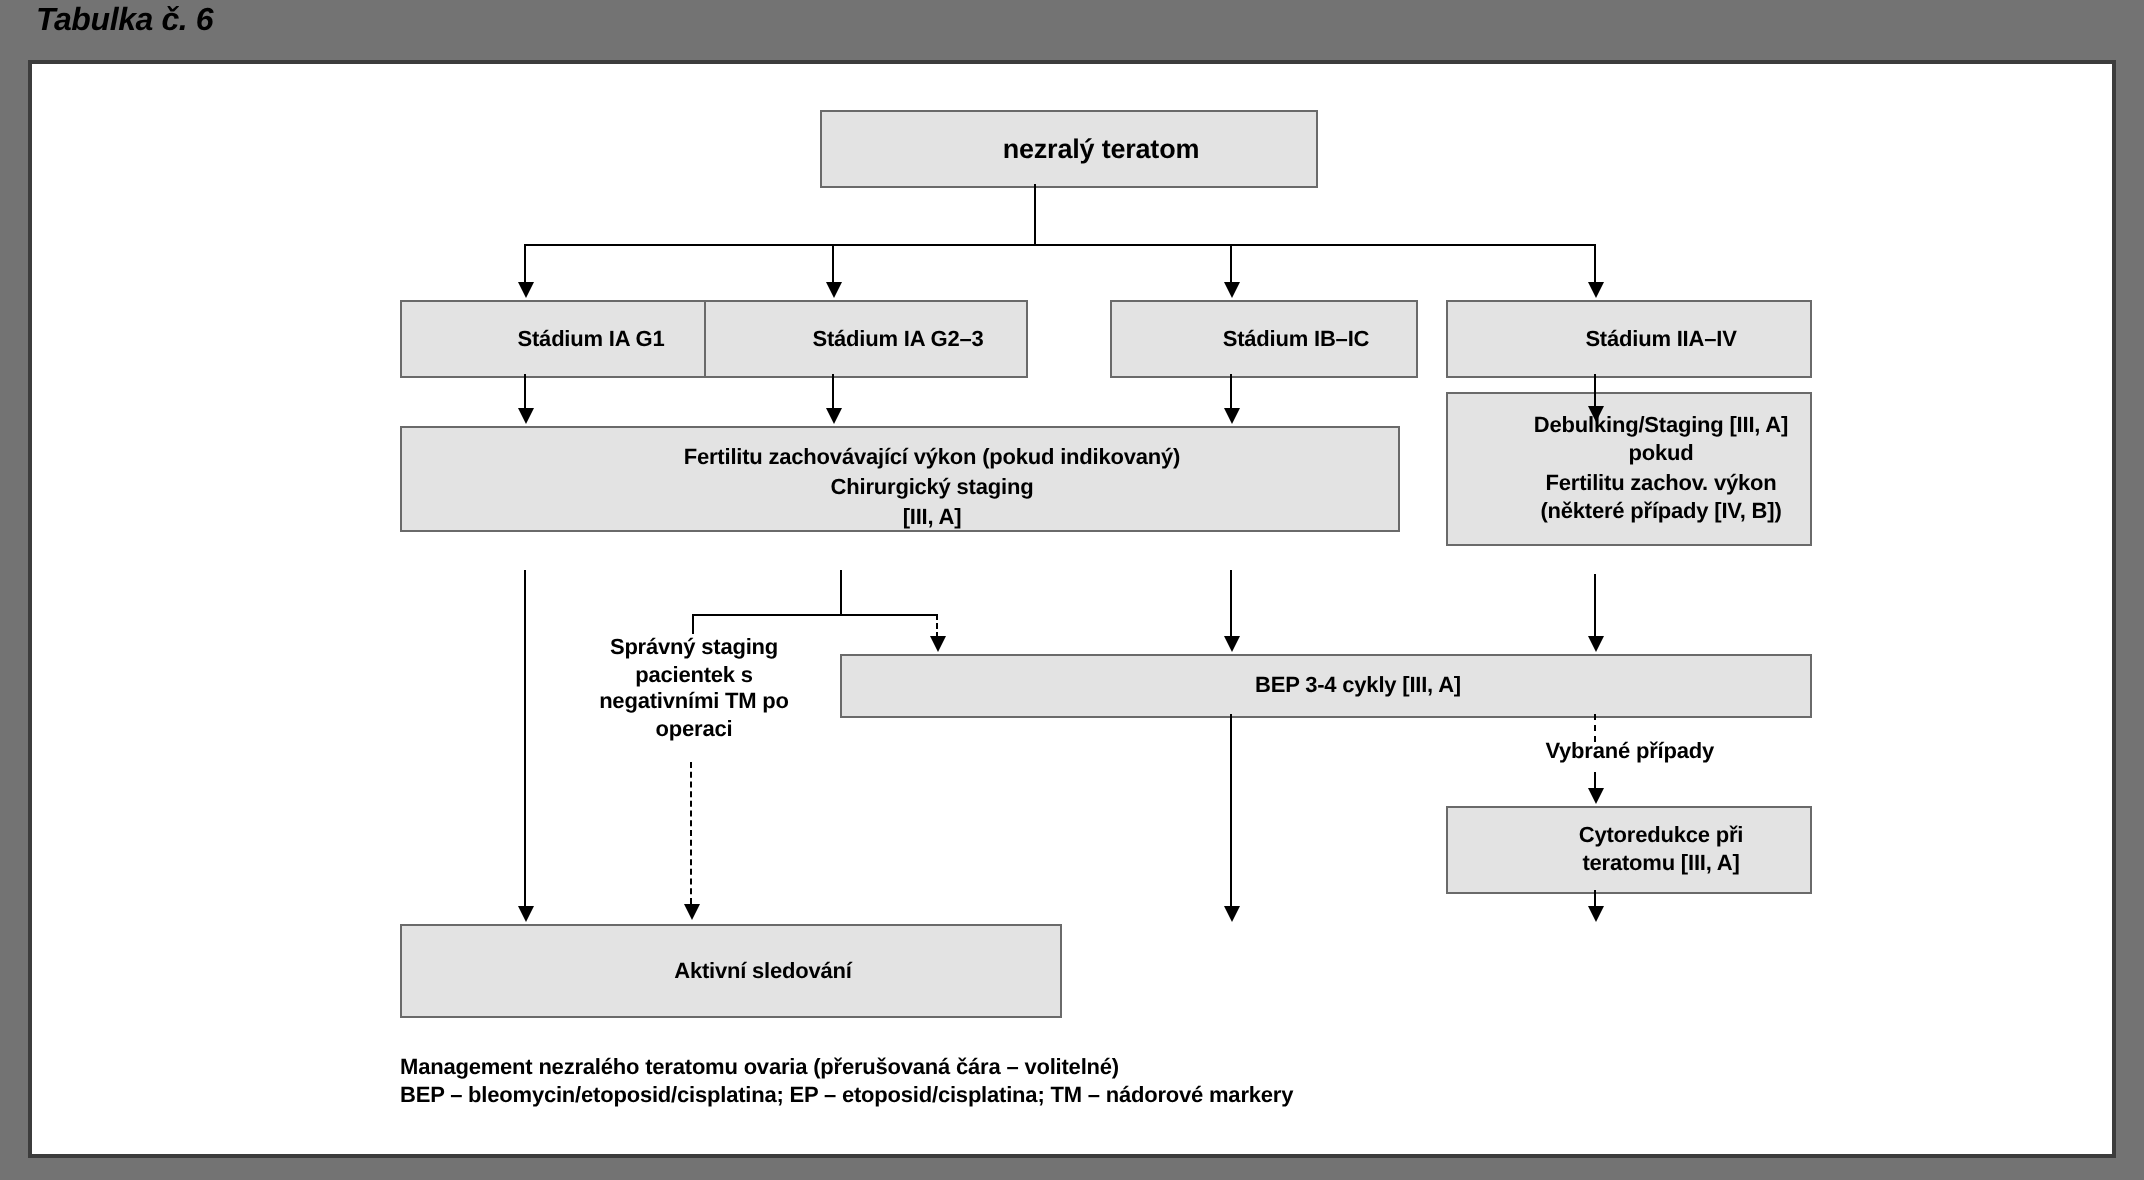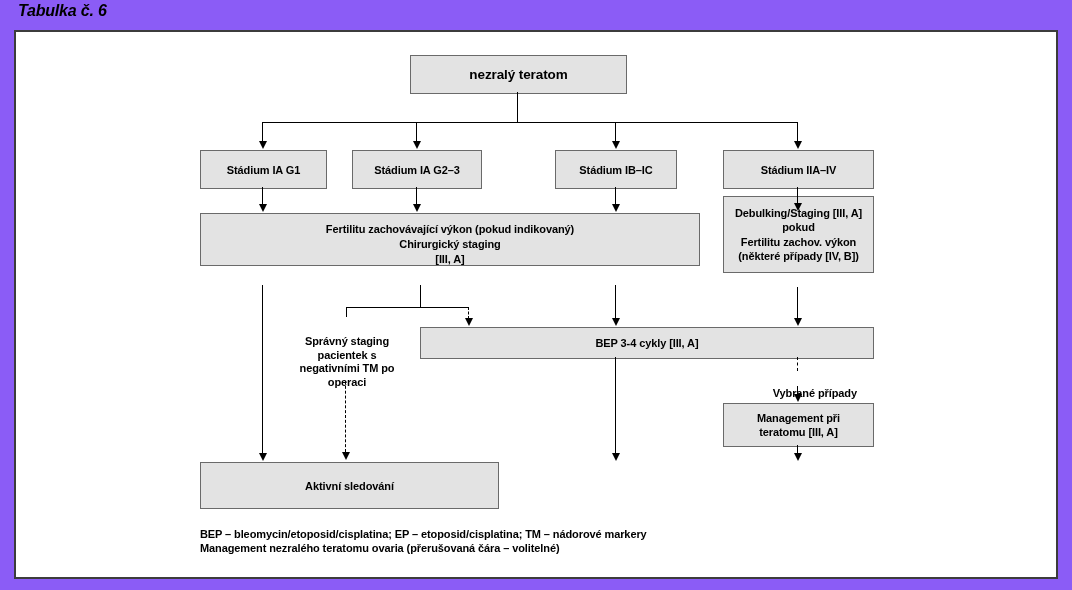--- a/index.html
+++ b/index.html
@@ -1,25 +1,25 @@
 <!DOCTYPE html>
 <html lang="cs"><head>
 <meta charset="utf-8">
 <style>
   html,body{margin:0;padding:0;background:#fff;}
-  .page{position:relative;width:1072px;height:590px;background:#8b5cf6;
+  .page{position:relative;width:1072px;height:590px;background:#737373;
         font-family:"Liberation Sans","DejaVu Sans",sans-serif;color:#000;overflow:hidden;}
   .title{position:absolute;left:18px;top:2px;font-size:16px;font-weight:bold;font-style:italic;letter-spacing:-0.2px;}
   .frame{position:absolute;left:14px;top:30px;width:1040px;height:545px;border:2px solid #3c3c3c;background:#fff;}
   .box{position:absolute;background:#e3e3e3;border:1.2px solid #6a6a6a;
        display:flex;flex-direction:column;align-items:center;justify-content:center;
-       text-align:right;font-weight:bold;font-size:11px;line-height:14px;letter-spacing:-0.1px;}
+       text-align:right;font-weight:bold;font-size:11px;line-height:14px;letter-spacing:-0.1px;padding-left:32px;}
   .box.root{font-size:13.5px;}
   .box.topalign{justify-content:flex-start;padding-top:8px;box-sizing:border-box;}
-  .txt{position:absolute;font-weight:bold;font-size:11px;line-height:13.5px;text-align:center;letter-spacing:-0.1px;margin-top:17px;}
+  .txt{position:absolute;font-weight:bold;font-size:11px;line-height:13.5px;text-align:center;letter-spacing:-0.1px;}
   .vl{position:absolute;width:0;border-left:1.7px solid #000;}
   .hl{position:absolute;height:0;border-top:1.7px solid #000;}
   .vl.dash{border-left-style:dashed;}
   .ah{position:absolute;width:0;height:0;border-left:4.5px solid transparent;
       border-right:4.5px solid transparent;border-top:8.5px solid #000;}
   .legend{position:absolute;left:200px;top:527px;font-size:11px;line-height:14px;font-weight:bold;letter-spacing:-0.1px;}
 </style>
 </head>
 <body>
 
@@ -57,21 +57,21 @@
     <span>pokud</span>
     <span>Fertilitu zachov. výkon</span>
     <span>(některé případy [IV, B])</span>
   </div>
 
   <div class="box" style="left:420px;top:327px;width:452px;height:30px;">
     <span>BEP 3-4 cykly [III, A]</span>
   </div>
 
   <div class="box" style="left:723px;top:403px;width:149px;height:42px;">
-    <span>Management při</span>
+    <span>Cytoredukce při</span>
     <span>teratomu [III, A]</span>
   </div>
 
   <div class="box" style="left:200px;top:462px;width:297px;height:45px;">
     <span>Aktivní sledování</span>
   </div>
 
   <div class="txt" style="left:287px;top:318px;width:120px;">
     <div>Správný staging</div>
     <div>pacientek s</div>
@@ -124,17 +124,17 @@
   <div class="ah" style="left:611.5px;top:453px;"></div>
 
   <div class="vl dash" style="left:797px;top:357px;height:14px;"></div>
   <div class="vl" style="left:797px;top:386px;height:9px;"></div>
   <div class="ah" style="left:793.5px;top:394px;"></div>
 
   <div class="vl" style="left:797px;top:445px;height:8px;"></div>
   <div class="ah" style="left:793.5px;top:453px;"></div>
 
   <div class="legend">
+    <div>Management nezralého teratomu ovaria (přerušovaná čára – volitelné)</div>
     <div>BEP – bleomycin/etoposid/cisplatina; EP – etoposid/cisplatina; TM – nádorové markery</div>
-    <div>Management nezralého teratomu ovaria (přerušovaná čára – volitelné)</div>
   </div>
 
 </div>
 
 </body></html>

